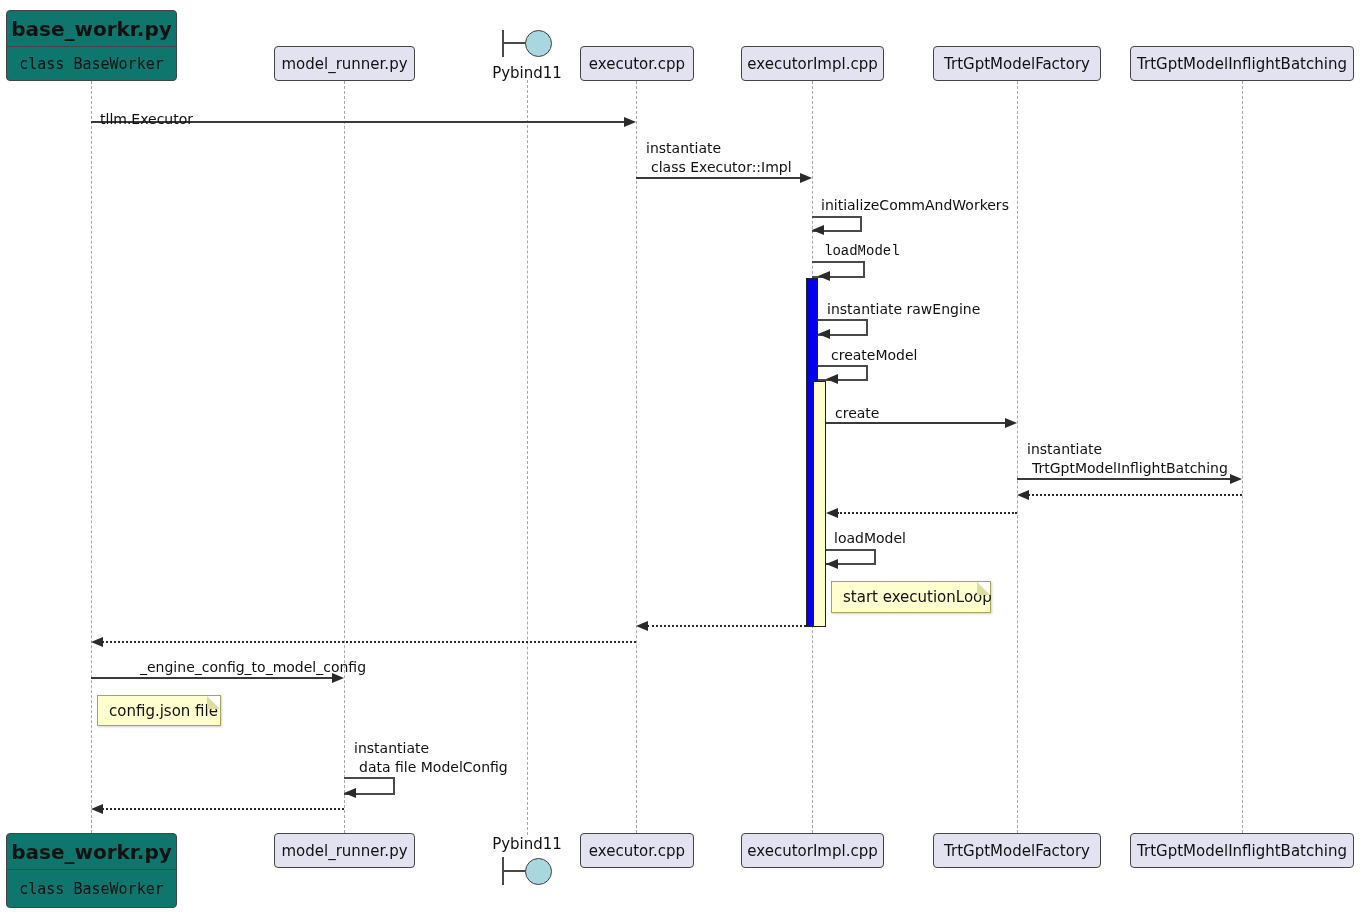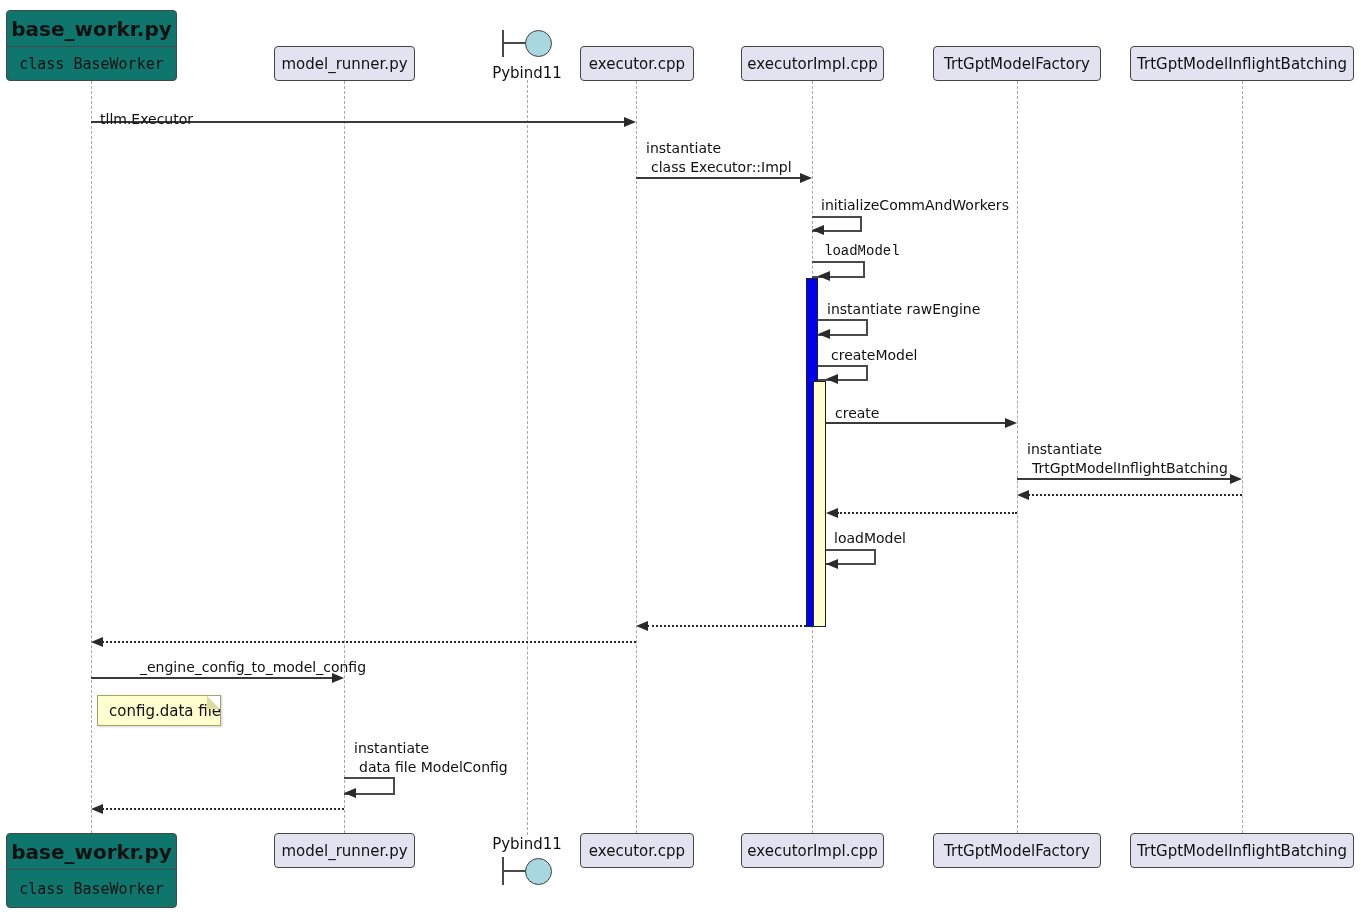--- a/index.html
+++ b/index.html
@@ -112,38 +112,42 @@
 
   <div class="dotted-line" style="left:837px;top:512px;width:180px;"></div>
   <div class="arrow-left" style="left:826px;top:508px;"></div>
 
   <div class="msg-label" style="left:834px;top:529px;">
       <span>loadModel</span>
     </div>
   <div class="loop" style="left:826px;top:549px;width:50px;height:16px;"></div>
   <div class="arrow-left" style="left:826px;top:559px;"></div>
 
+  <div class="note" style="left:831px;top:581px;width:160px;height:32px;">
+    <span>start executionLoop</span>
+    <div class="fold"></div>
+  </div>
 
   <div class="activation act-blue" style="left:806px;top:278px;width:12px;height:349px;"></div>
   <div class="activation act-cream" style="left:813px;top:381px;width:13px;height:246px;"></div>
 
   <div class="dotted-line" style="left:647px;top:625px;width:159px;"></div>
   <div class="arrow-left" style="left:636px;top:621px;"></div>
 
   <div class="dotted-line" style="left:102px;top:641px;width:534px;"></div>
   <div class="arrow-left" style="left:91px;top:637px;"></div>
 
   <div class="msg-label" style="left:100px;top:658px;margin-left:40px;">
       <span>_engine_config_to_model_config</span>
     </div>
   <div class="solid-line" style="left:91px;top:677px;width:242px;"></div>
   <div class="arrow-right" style="left:332px;top:673px;"></div>
 
   <div class="note" style="left:97px;top:695px;width:124px;height:31px;">
-    <span>config.data file</span>
+    <span>config.json file</span>
     <div class="fold"></div>
   </div>
 
   <div class="msg-label" style="left:354px;top:739px;">
     <span>instantiate</span>
     <span class="l2">data file ModelConfig</span>
   </div>
   <div class="loop" style="left:344px;top:777px;width:51px;height:18px;"></div>
   <div class="arrow-left" style="left:344px;top:788px;"></div>
 

